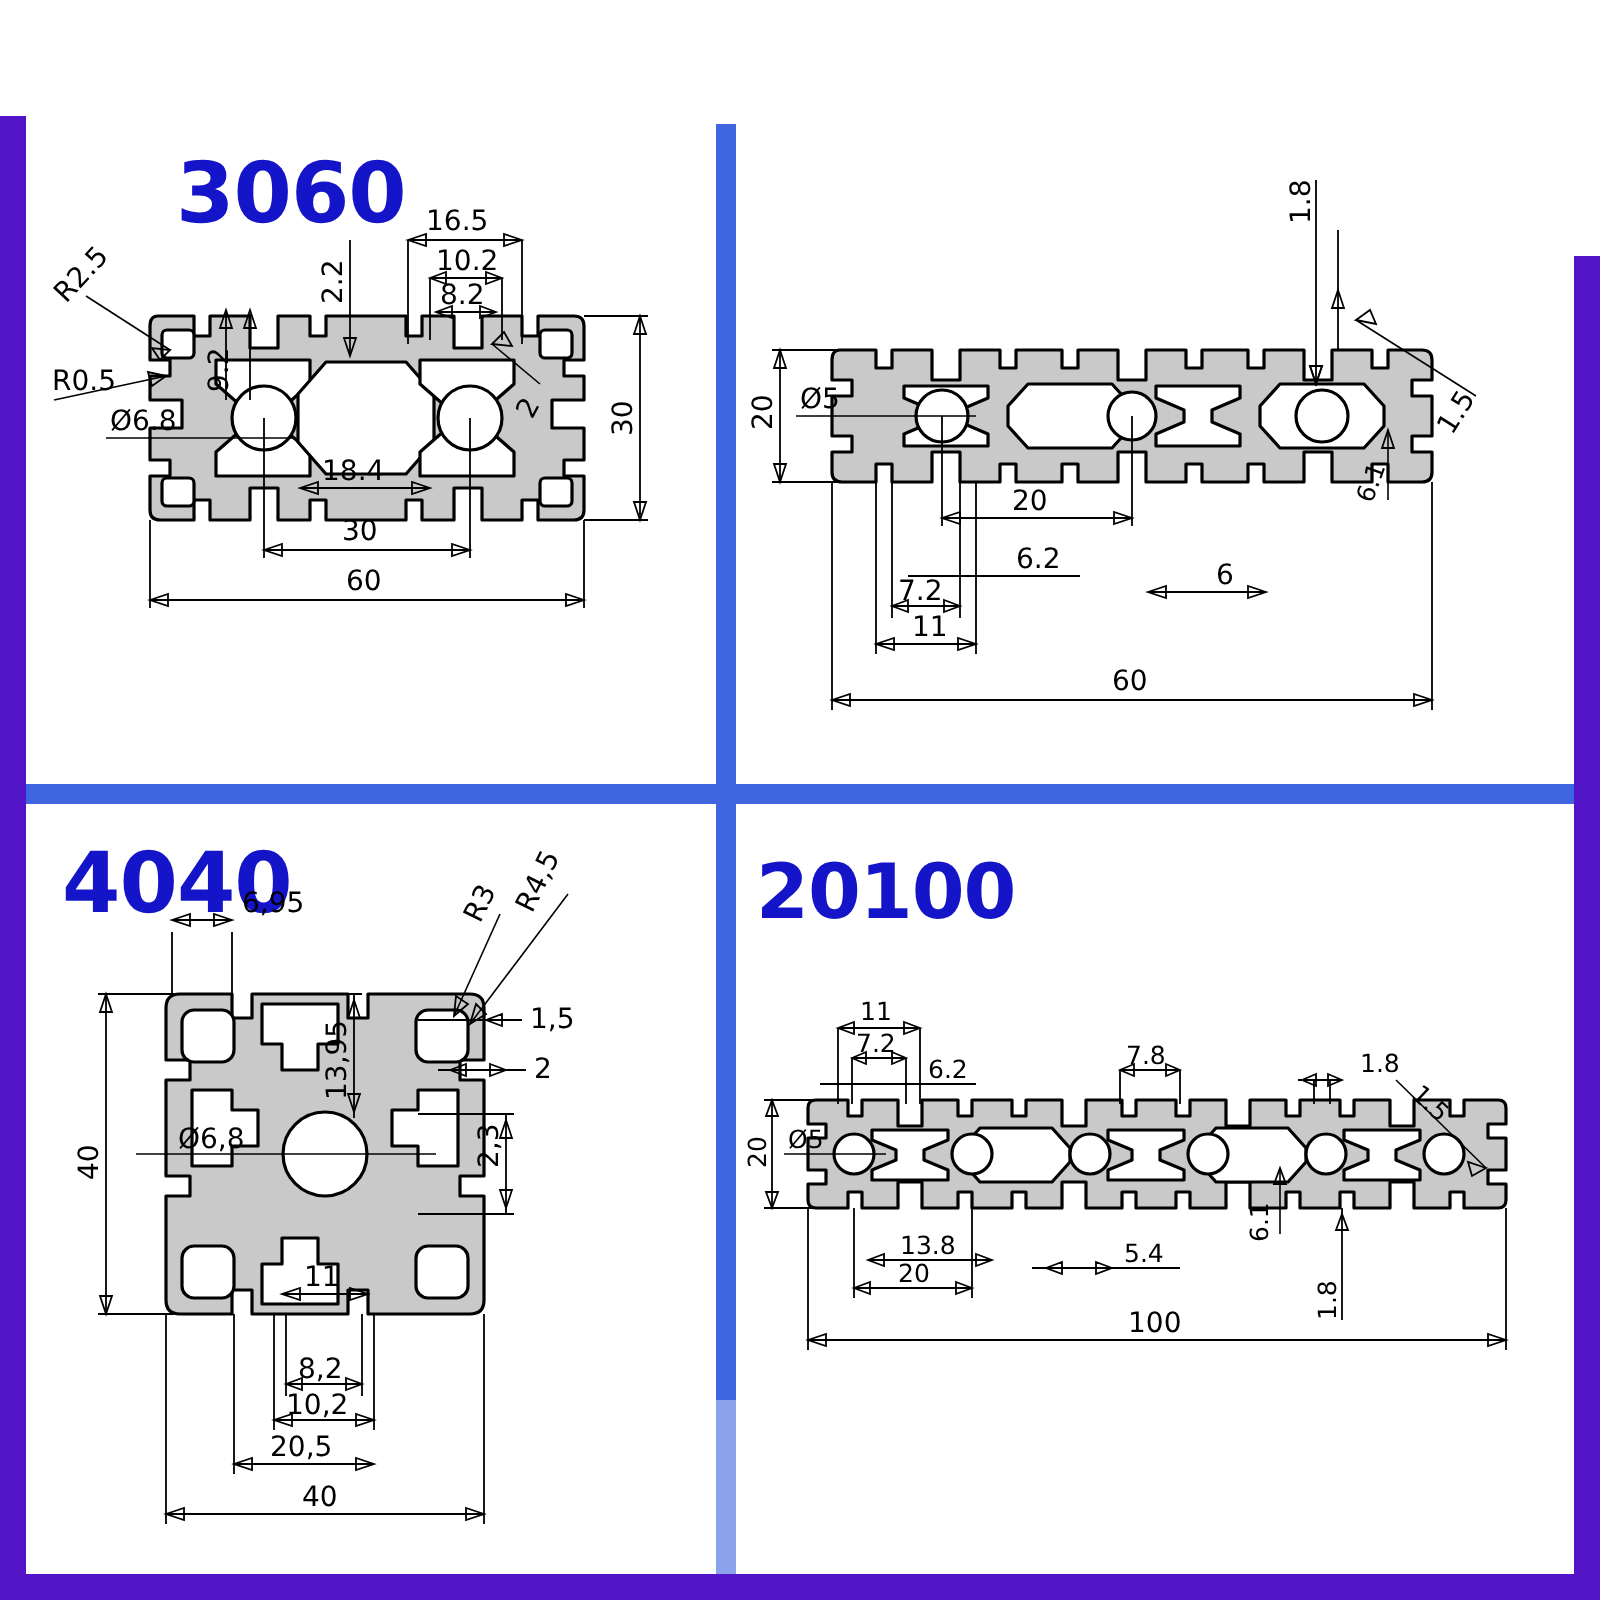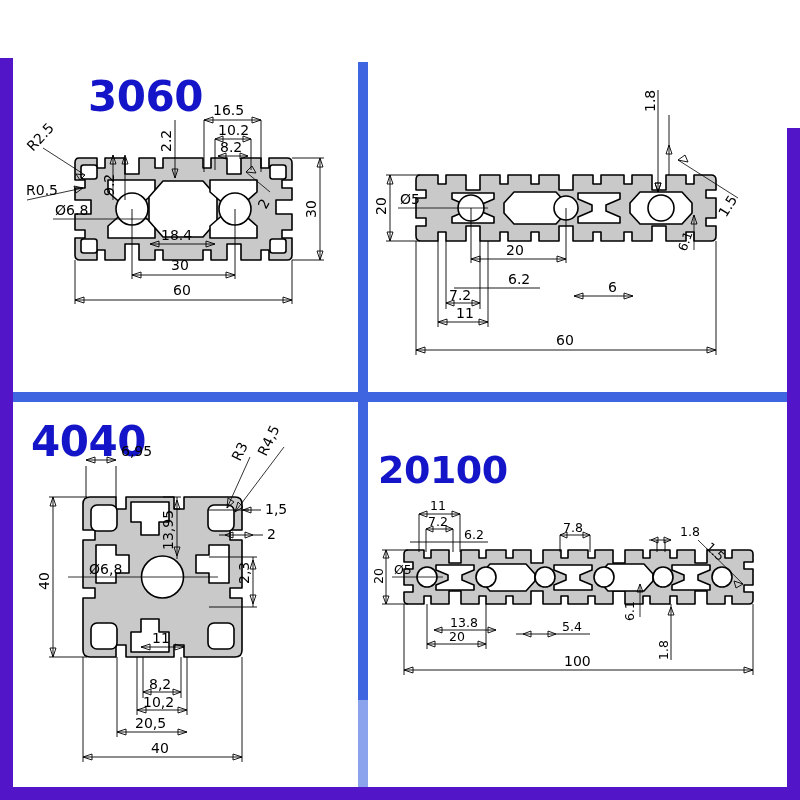--- a/index.html
+++ b/index.html
@@ -22,21 +22,21 @@
   .panel{position:absolute;overflow:hidden;}
   #panel-3060 {left:13px;  top:0px;   width:345px; height:392px;}
   #panel-2060 {left:368px; top:0px;   width:419px; height:392px;}
   #panel-4040 {left:13px;  top:402px; width:345px; height:385px;}
   #panel-20100{left:368px; top:402px; width:419px; height:385px;}
 
   .title{position:absolute;color:#1414c8;font-weight:bold;font-family:"DejaVu Sans",sans-serif;letter-spacing:-0.5px;}
   #title-3060 {left:75px;  top:72px;  font-size:42px;}
   #title-2060 {left:62px;  top:88px;  font-size:39px;}
   #title-4040 {left:18px;  top:15px;  font-size:42px;}
-  #title-20100{left:10px;  top:22px;  font-size:38px;margin-top:24px;}
+  #title-20100{left:10px;  top:22px;  font-size:38px;}
 
   
   .draw{position:absolute;left:0;top:0;width:100%;height:100%;}
   svg{display:block;overflow:visible;}
   .metal{fill:#c9c9c9;stroke:#000;stroke-width:1.6;stroke-linejoin:round;}
   .metal-in{fill:#ffffff;stroke:#000;stroke-width:1.6;stroke-linejoin:round;}
   .hole{fill:#ffffff;stroke:#000;stroke-width:1.6;}
   .dim{stroke:#000;stroke-width:0.9;fill:none;}
   .dimthin{stroke:#000;stroke-width:0.8;fill:none;}
   .dtxt{font-family:"DejaVu Sans",sans-serif;font-size:14px;fill:#000;}

